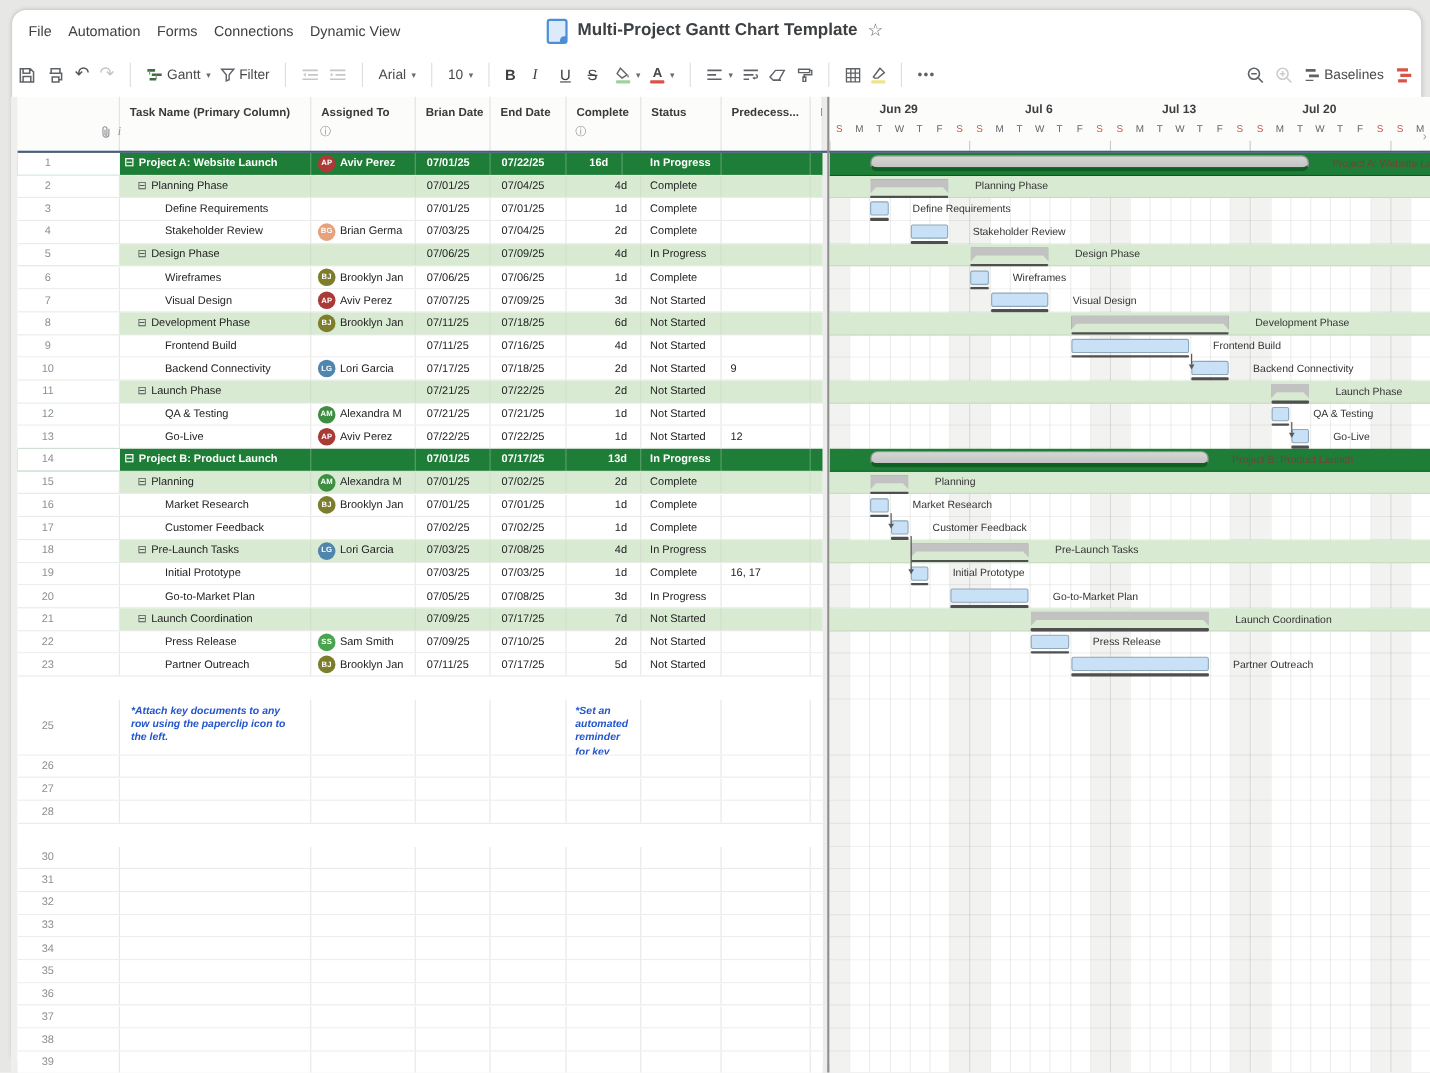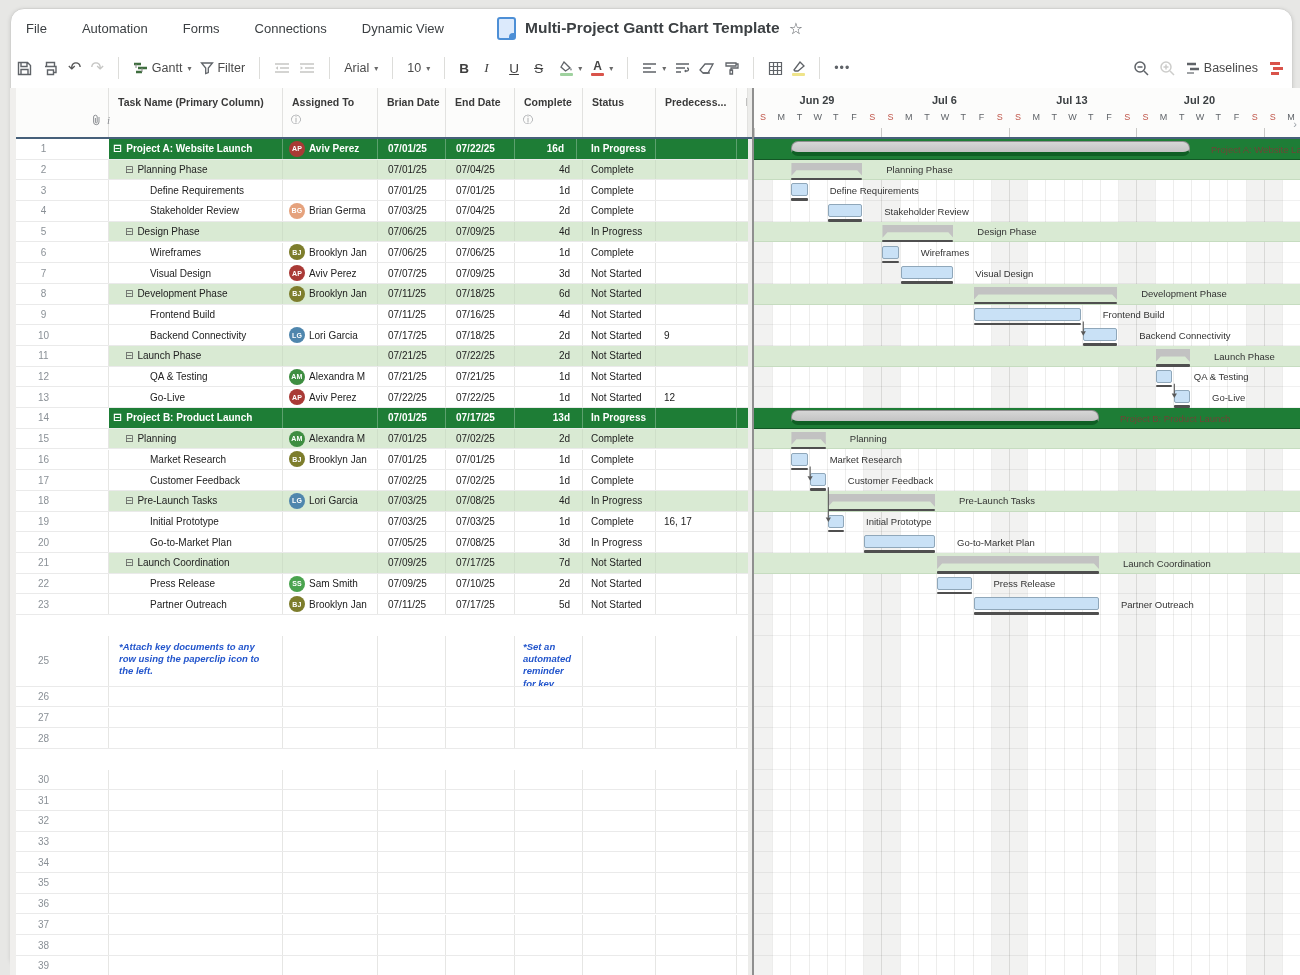--- a/index.html
+++ b/index.html
@@ -1,21 +1,21 @@
 <!DOCTYPE html>
 <html><head>
 <meta charset="utf-8">
 <style>
   html,body{margin:0;padding:0;width:1300px;height:975px;overflow:hidden;
     font-family:"Liberation Sans","DejaVu Sans",sans-serif;background:#e7e7e5;}
   .stage{position:absolute;inset:0;}
   .win{position:absolute;left:10px;top:8px;right:7px;bottom:6px;background:#fff;
     border-radius:14px;border:1px solid #d2d2d0;box-shadow:0 1px 4px rgba(0,0,0,.12);}
   
-  .menubar{position:absolute;left:16px;top:14px;right:16px;height:28px;display:flex;align-items:center;gap:35px;padding-left:10px;}
+  .menubar{position:absolute;left:16px;top:14px;right:16px;height:28px;display:flex;align-items:center;gap:15px;padding-left:10px;}
   .menu-item{font-size:13px;color:#3c4043;}
   .titlewrap{position:absolute;left:0;right:0;top:14px;height:28px;display:flex;align-items:center;justify-content:center;gap:9px;pointer-events:none;}
   .doc-ico{width:15px;height:19px;border:2px solid #4d8fd6;border-radius:3px;background:#dceafc;position:relative;}
   .doc-ico::after{content:"";position:absolute;right:-1px;bottom:-1px;width:6px;height:6px;background:#4d8fd6;border-top-left-radius:4px;}
   .title{font-size:15.5px;font-weight:bold;color:#3c4043;}
   .star{font-size:16px;color:#5f6368;}
   
   .toolbar{position:absolute;left:16px;top:50px;right:16px;height:36px;display:flex;align-items:center;gap:9px;}
   .tb{display:flex;align-items:center;gap:3px;color:#4a4a4a;font-size:12.5px;white-space:nowrap;}
   .sep{width:1px;height:22px;background:#ddddda;margin:0 5px;flex:0 0 auto;}
@@ -260,21 +260,21 @@
           <div class="c" style="left:93px;width:174px">
             <div class="collapse" style="margin-left:4px;color:#fff">⊟</div>
             <div style="font-weight:bold">Project A: Website Launch</div>
           </div>
           <div class="c" style="left:267px;width:95px">
             <div class="avatar" style="background:#a93a36">AP</div>
             <div>Aviv Perez</div>
           </div>
           <div class="c" style="left:362px;width:68px;padding-left:10px">07/01/25</div>
           <div class="c" style="left:430px;width:69px;padding-left:10px">07/22/25</div>
-          <div class="c" style="left:493px;width:68px;justify-content:flex-end;padding-right:12px">16d</div>
+          <div class="c" style="left:482px;width:68px;justify-content:flex-end;padding-right:12px">16d</div>
           <div class="c" style="left:567px;width:73px;padding-left:8px">In Progress</div>
           <div class="c" style="left:640px;width:81px;padding-left:8px"></div>
           <div class="c" style="left:721px;width:11px;border-right:none"></div>
         </div>
         <div class="lrow row-phase" style="top:20.7px;height:20.7px">
           <div class="c rnum" style="left:0;width:93px">2</div>
           <div class="c" style="left:93px;width:174px">
             <div class="collapse" style="margin-left:16px;color:#555;font-size:10px">⊟</div>
             <div>Planning Phase</div>
           </div>

